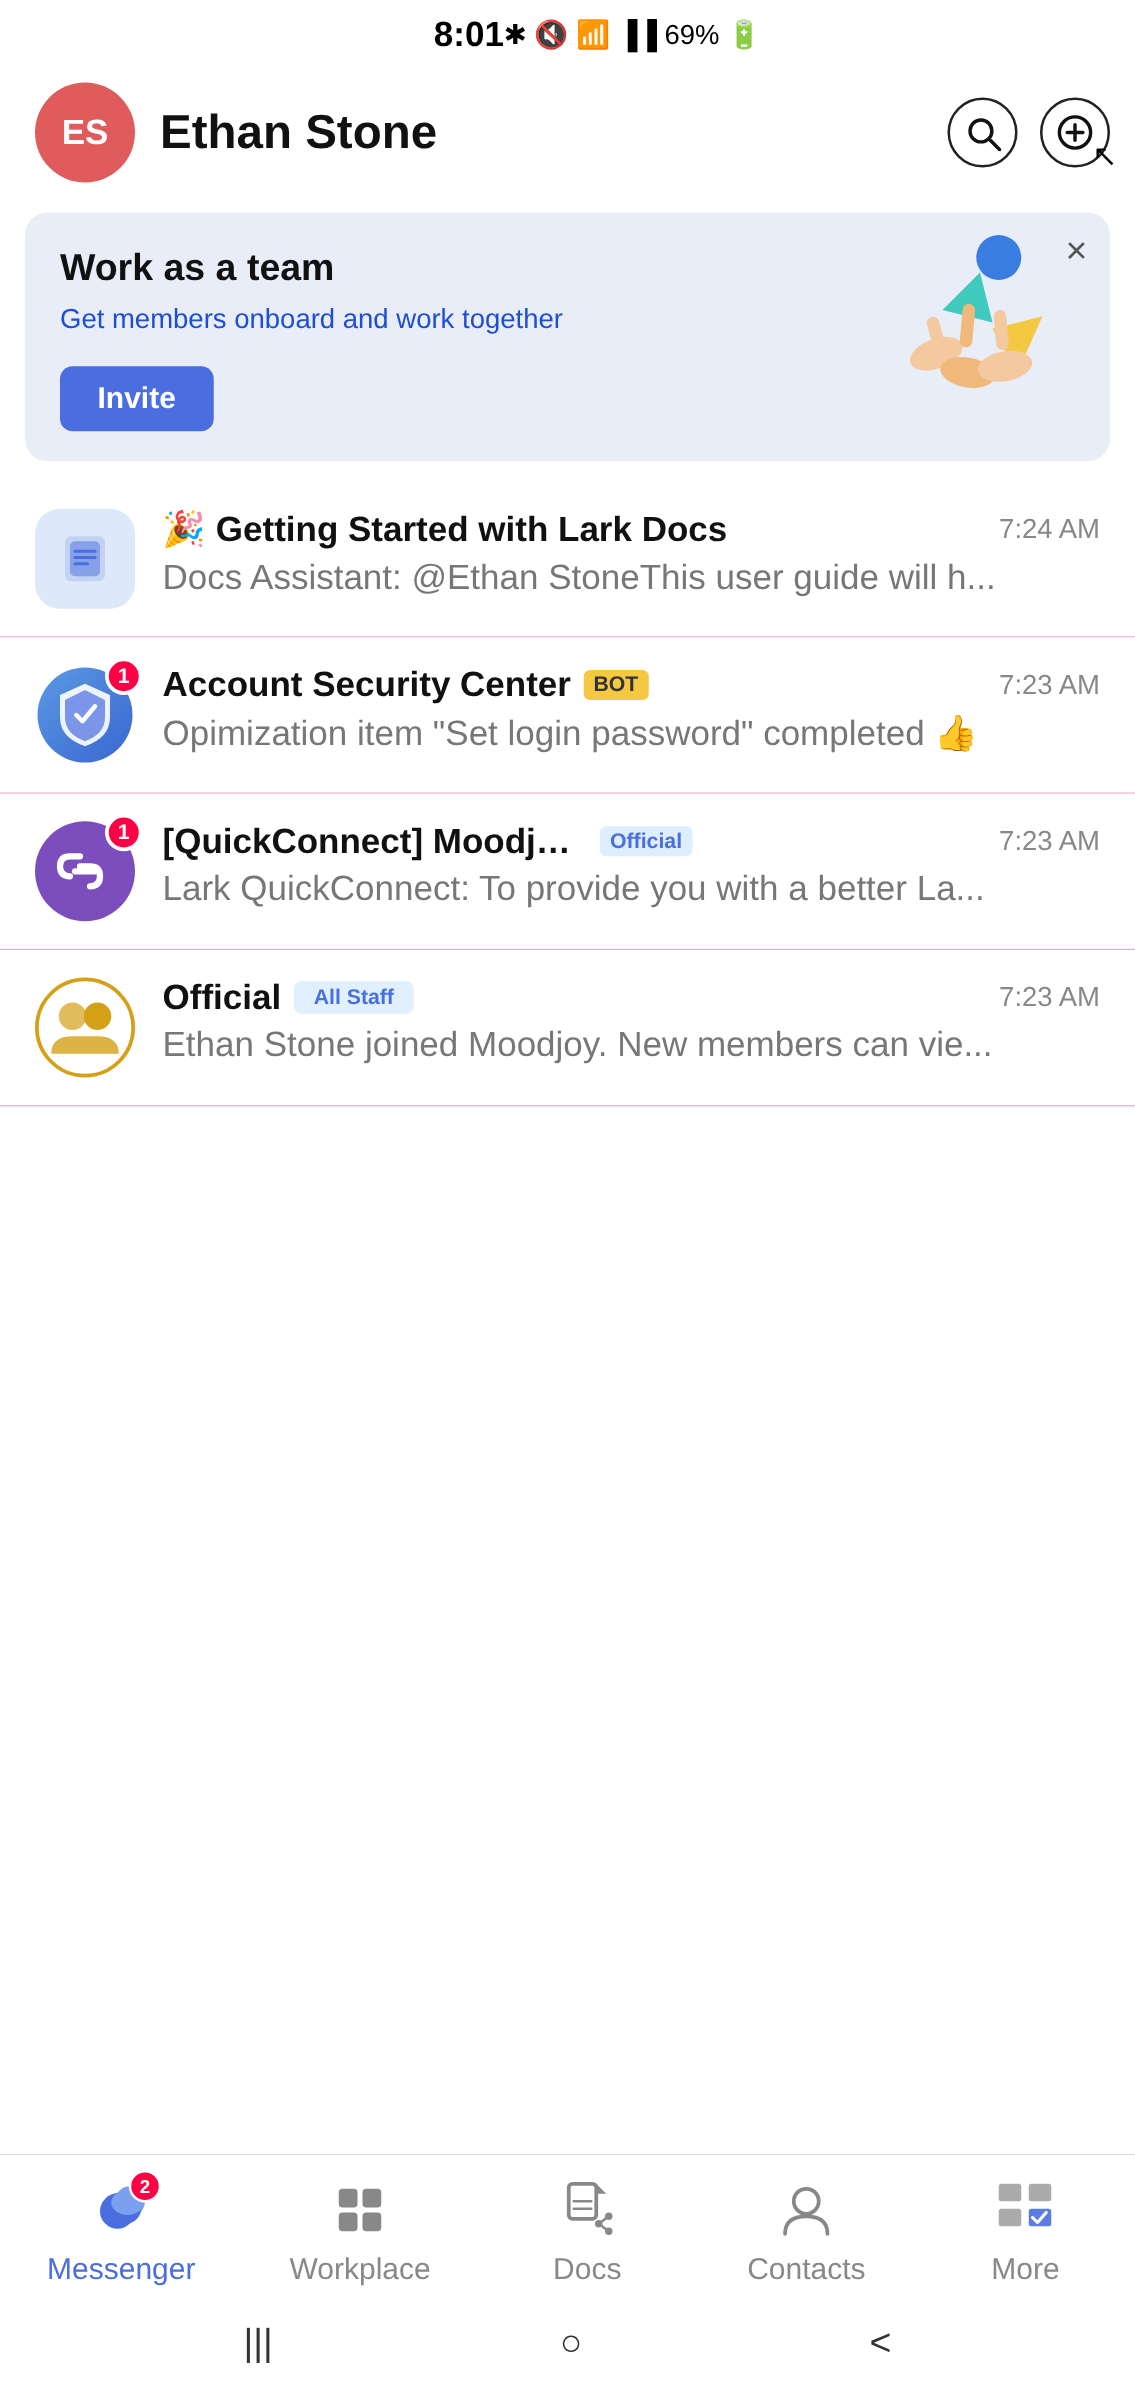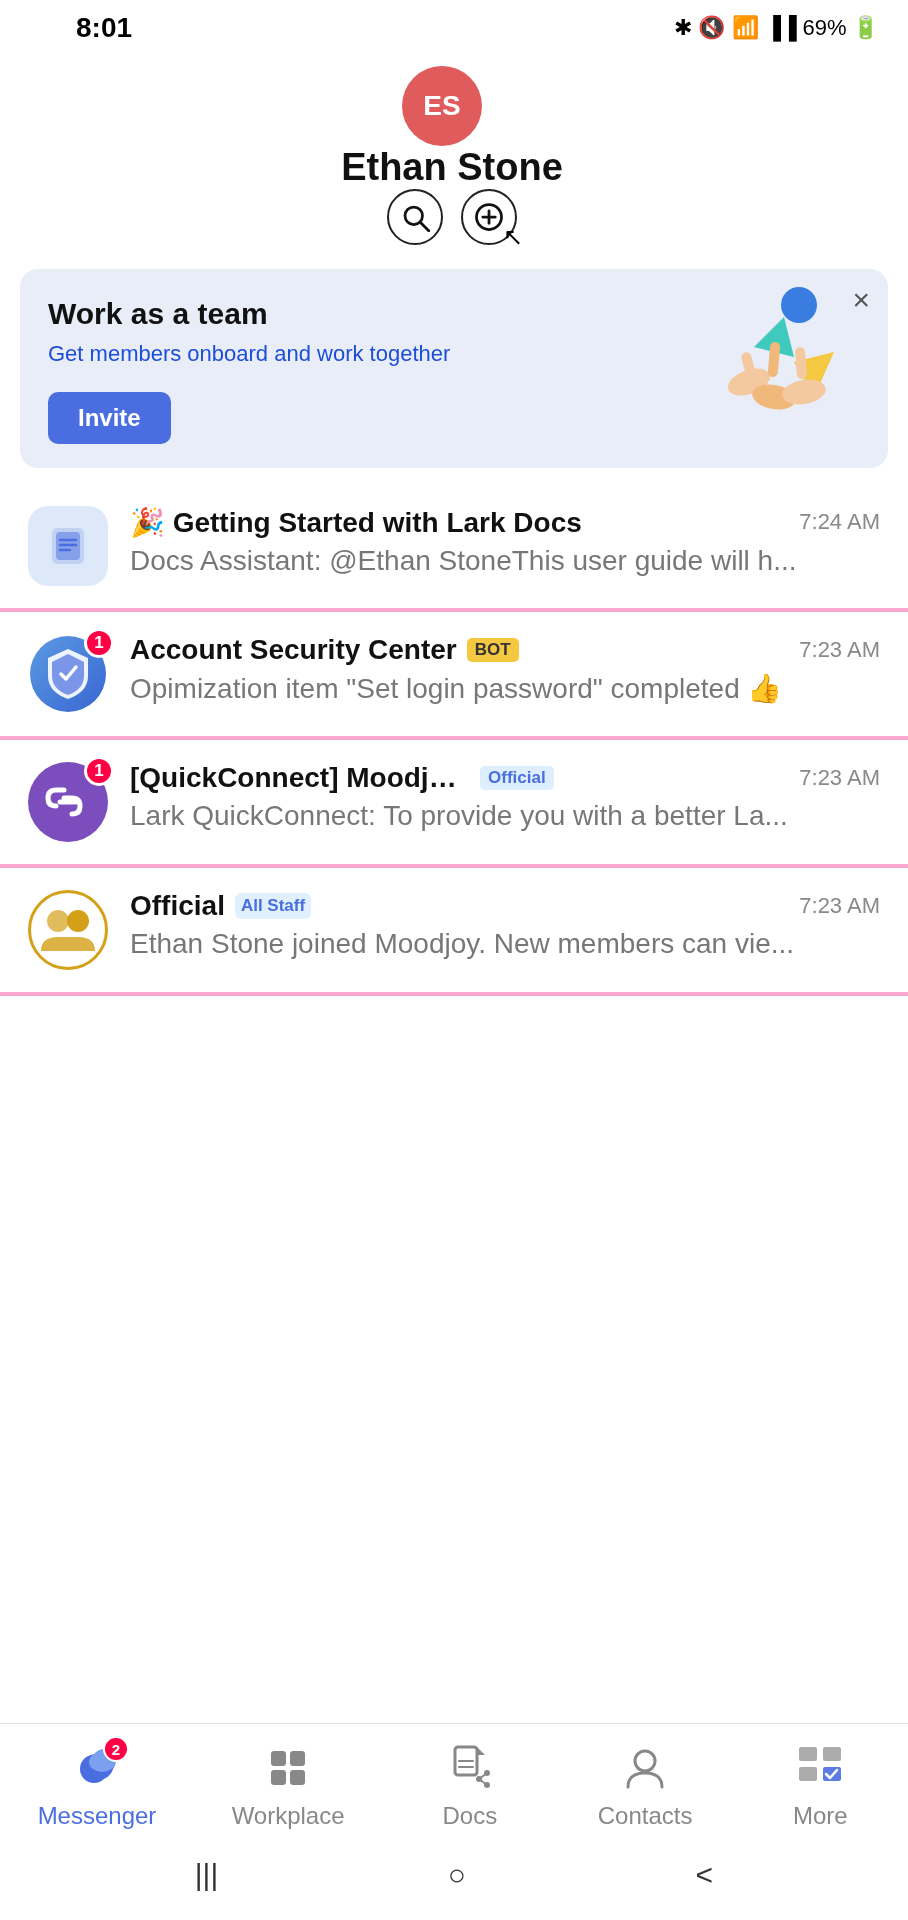--- a/index.html
+++ b/index.html
@@ -9,21 +9,21 @@
       min-height: 1920px;
       background: #fff;
       font-family: -apple-system, 'Helvetica Neue', Arial, sans-serif;
       display: flex;
       flex-direction: column;
     }
 
     
     .status-bar {
       display: flex;
-      justify-content: space-between;
+      justify-content: center;
       align-items: center;
       padding: 12px 28px 8px 28px;
       background: #fff;
       margin-left: 48px;
     }
     .status-time {
       font-size: 28px;
       font-weight: 600;
       color: #000;
     }
@@ -32,23 +32,22 @@
       align-items: center;
       gap: 6px;
       font-size: 22px;
       color: #000;
     }
 
     
     .header {
       display: flex;
       align-items: center;
-      padding: 14px 32px 14px 28px;
-      background: #fff;
-      flex-direction: column;
+      padding: 14px 20px 14px 28px;
+      background: #fff;
     }
     .avatar {
       width: 80px;
       height: 80px;
       border-radius: 50%;
       background: #e05c5c;
       display: flex;
       align-items: center;
       justify-content: center;
       color: #fff;
@@ -145,21 +144,21 @@
 
     
     .chat-list {
       flex: 1;
       padding: 0 0;
     }
     .chat-item {
       display: flex;
       align-items: flex-start;
       padding: 22px 28px;
-      border-bottom: 4px solid #f9a8d4;
+      border-bottom: 1px solid #f9a8d4;
       cursor: pointer;
       background: #fff;
     }
     .chat-avatar-wrap {
       position: relative;
       width: 80px;
       height: 80px;
       flex-shrink: 0;
       margin-right: 22px;
     }
@@ -261,21 +260,21 @@
       border-radius: 5px;
       padding: 2px 8px;
       flex-shrink: 0;
     }
     .tag-allstaff {
       background: #e0f0ff;
       color: #4a6ee0;
       font-size: 17px;
       font-weight: 600;
       border-radius: 6px;
-      padding: 3px 6px;
+      padding: 3px 16px;
       flex-shrink: 0;
     }
 
     
     .bottom-nav {
       border-top: 1.5px solid #e0e0e0;
       background: #fff;
       display: flex;
       align-items: center;
       justify-content: space-around;

